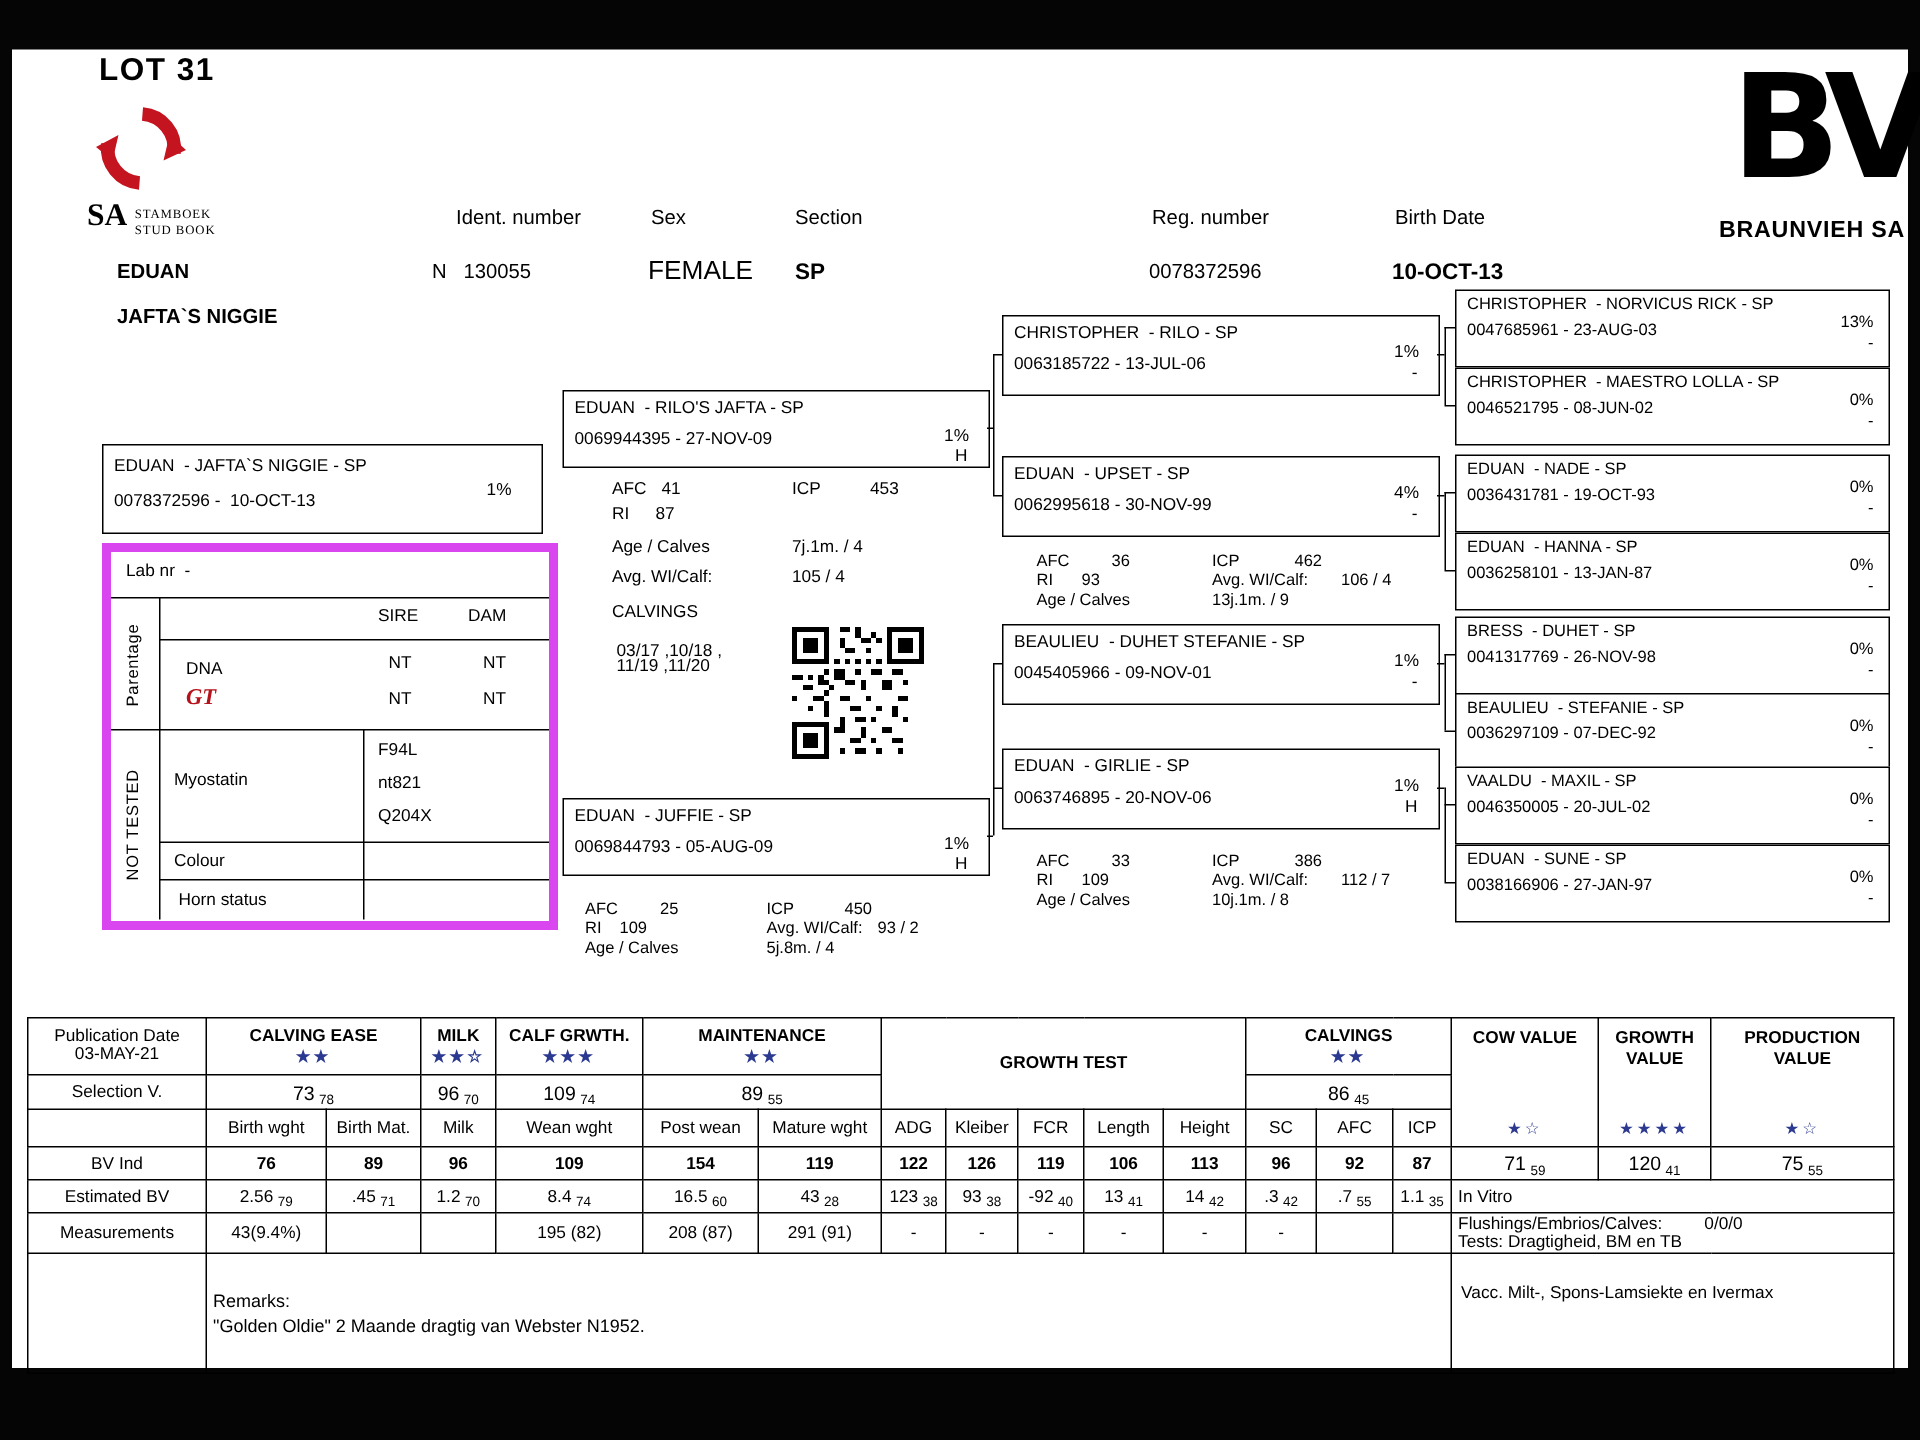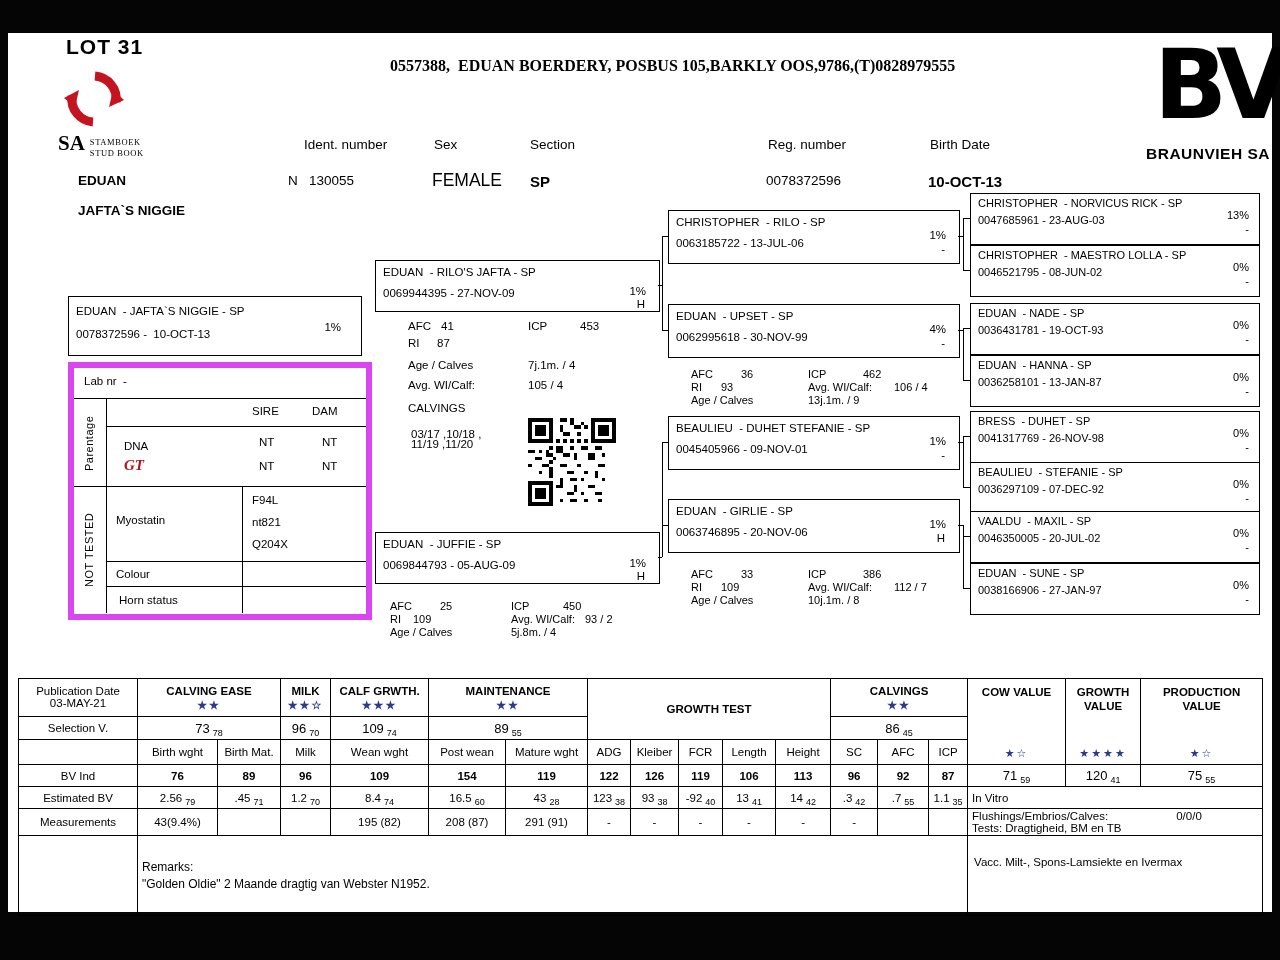--- a/index.html
+++ b/index.html
@@ -65,31 +65,30 @@
   .vwrap{display:flex;flex-direction:column;justify-content:space-between;align-items:center;
          height:73px;padding:7px 2px 5px}
   .vtitle{font-weight:600;font-size:11.5px;line-height:1.2;text-align:center}
   .subhead td{font-size:11px;font-weight:400}
   .bigv{font-weight:400;font-size:13px}
   .subv{font-size:9px;position:relative;top:3px;margin-left:3px}
   .bvv{font-weight:700;font-size:13px}
   .est{font-size:12px}
   .meas{font-size:12px}
   .leftcell{text-align:left !important;padding:1px 4px !important}
-  .flline{display:flex;gap:68px}
+  .flline{display:flex;gap:28px}
   .remcell{text-align:left !important;padding-left:4px !important;font-size:12px !important;line-height:1.4}
   .vacccell{text-align:left !important;vertical-align:top !important;padding:20px 0 0 6px !important}
 </style>
 </head>
 <body>
 
 <div id="page">
 
   <div class="lot">LOT 31</div>
-  <div class="breeder">0557388,  EDUAN BOERDERY, POSBUS 105,BARKLY OOS,9786,(T)0828979555</div>
 
   <div class="salogo">
     <svg width="62" height="60" viewBox="0 0 62 60">
       <path d="M31 7 A23 23 0 0 1 52 33" fill="none" stroke="#c41420" stroke-width="9"></path>
       <polygon points="45,38 60,31 49,21" fill="#c41420"></polygon>
       <path d="M29 53 A23 23 0 0 1 8 27" fill="none" stroke="#c41420" stroke-width="9"></path>
       <polygon points="15,21 0,29 11,38" fill="#c41420"></polygon>
     </svg>
   </div>
   <div class="samark">

